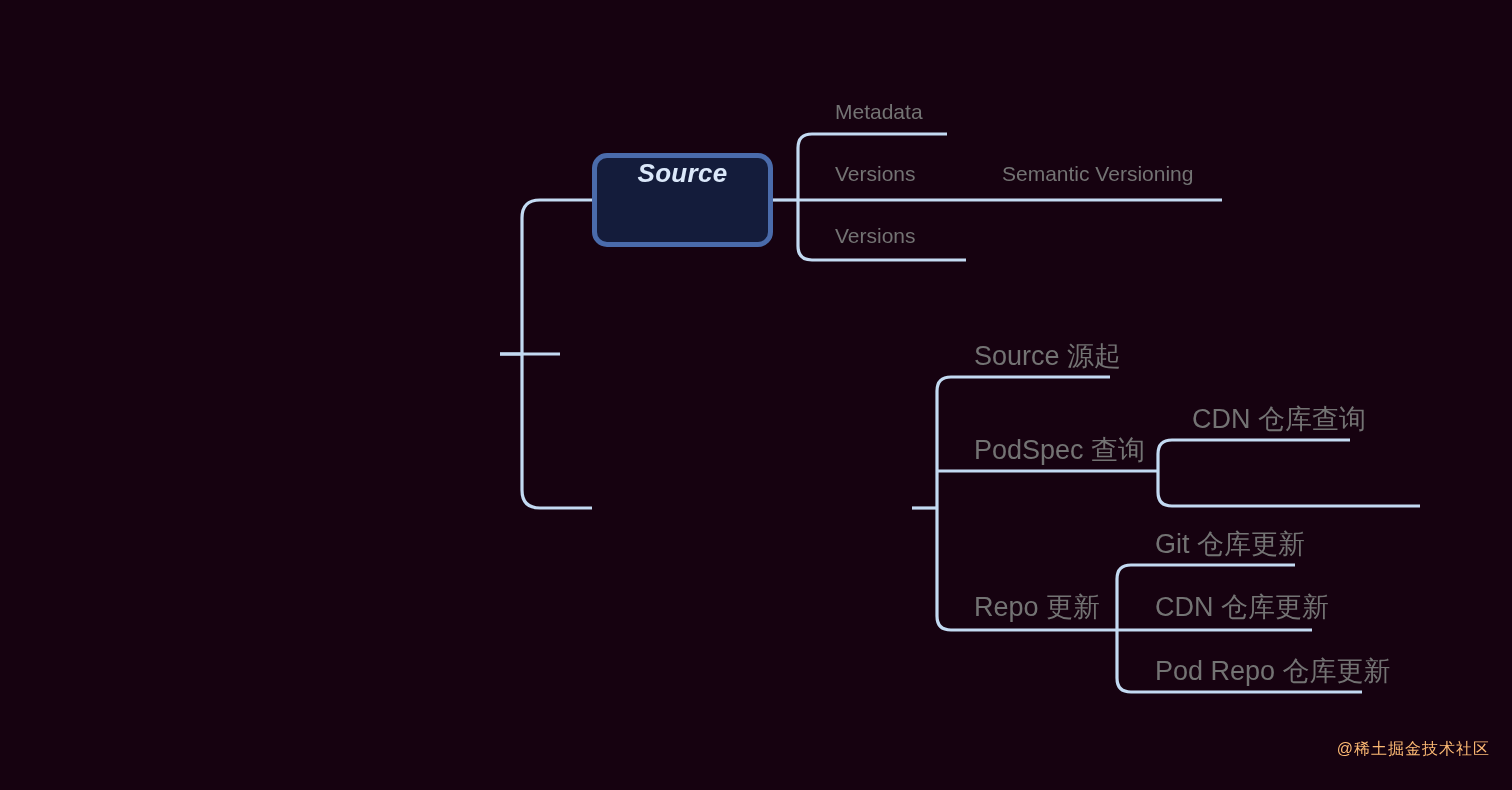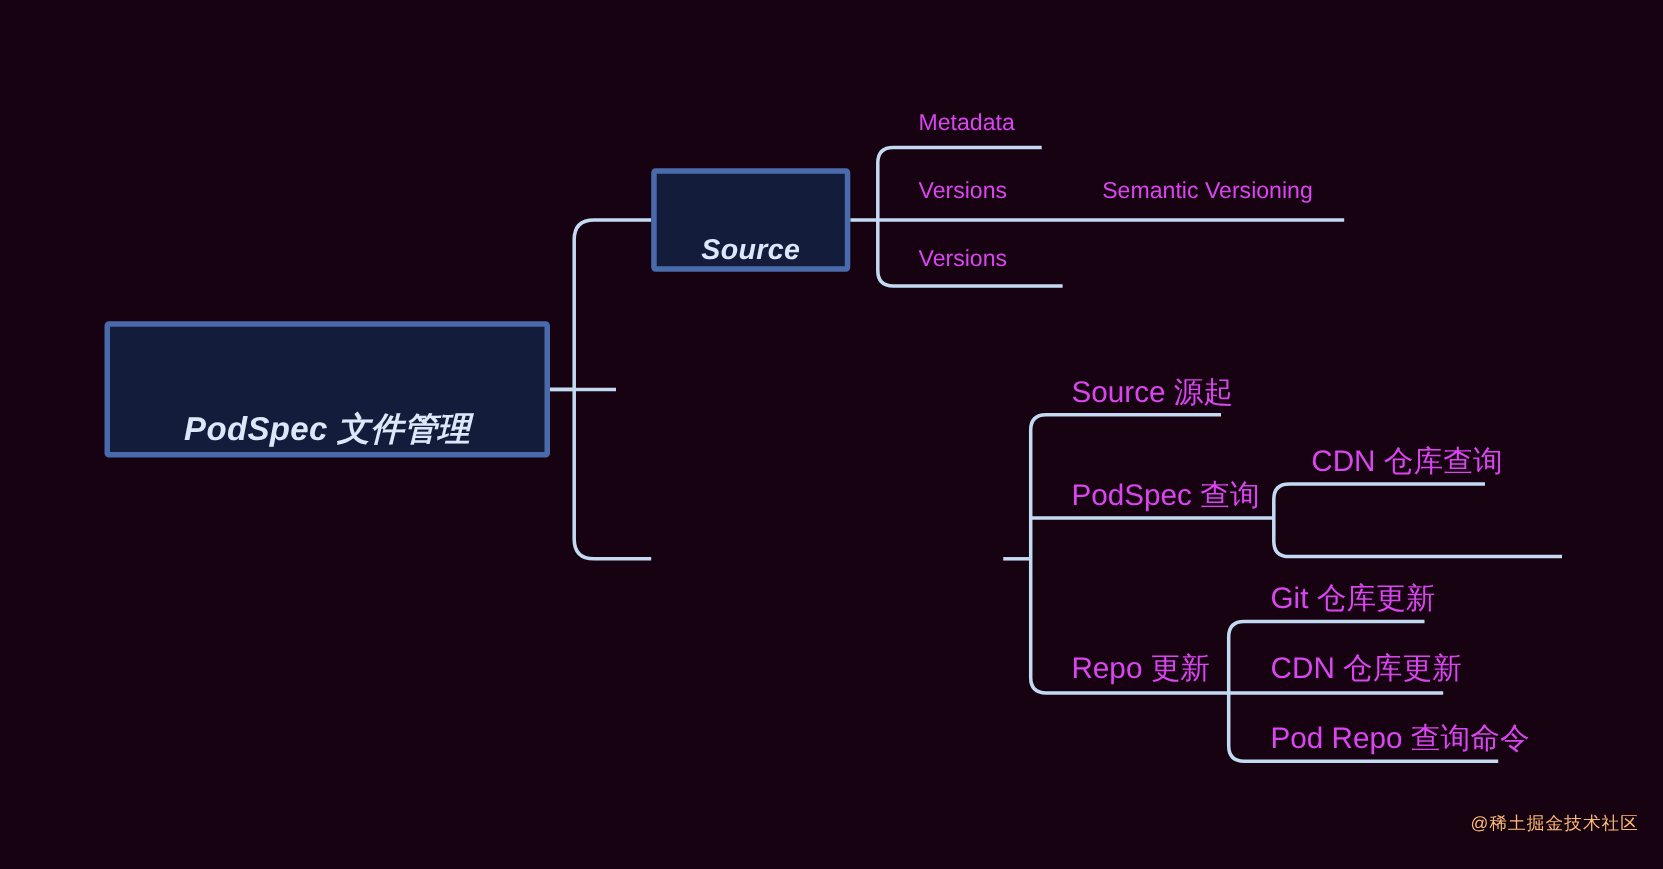--- a/index.html
+++ b/index.html
@@ -26,23 +26,23 @@
     width: 1512px;
     height: 790px;
     pointer-events: none;
   }
   
   .node {
     position: absolute;
     box-sizing: border-box;
     background: #141c3b;
     border: 5px solid #4a6bab;
-    border-radius: 4px;
+    border-radius: 15px;
     display: flex;
-    align-items: flex-end;
+    align-items: flex-start;
     justify-content: center;
     color: #dbe8fa;
     font-style: italic;
     font-weight: bold;
     letter-spacing: 0.3px;
     white-space: nowrap;
   }
   .node.root {
     left: 95px;
     top: 292px;
@@ -61,21 +61,21 @@
   }
   .node.srcmgr {
     left: 592px;
     top: 461px;
     width: 320px;
     height: 94px;
   }
   
   .label {
     position: absolute;
-    color: #d946ef;
+    color: #737373;
     white-space: nowrap;
     font-size: 21px;
     line-height: 1;
   }
   .label.big { font-size: 27px; }
   
   .watermark {
     position: absolute;
     right: 22px;
     bottom: 30px;
@@ -113,23 +113,20 @@
 
       <path d="M1350 440 H 1172 Q 1158 440 1158 454 V 492 Q 1158 506 1172 506 H 1420"></path>
 
       <path d="M1295 565 H 1131 Q 1117 565 1117 579 V 678 Q 1117 692 1131 692 H 1362"></path>
 
       <path d="M1117 630 H 1312"></path>
 
     </g>
   </svg>
 
-  <div class="node root">
-    <span>PodSpec 文件管理</span>
-  </div>
 
   <div class="node lvl1 src">
     <span>Source</span>
   </div>
 
 
   <div class="label" style="left:835px; top:101px;">Metadata</div>
 
   <div class="label" style="left:835px; top:163px;">Versions</div>
 
@@ -143,17 +140,17 @@
 
   <div class="label big" style="left:1192px; top:406px;">CDN 仓库查询</div>
 
 
   <div class="label big" style="left:974px; top:594px;">Repo 更新</div>
 
   <div class="label big" style="left:1155px; top:531px;">Git 仓库更新</div>
 
   <div class="label big" style="left:1155px; top:594px;">CDN 仓库更新</div>
 
-  <div class="label big" style="left:1155px; top:658px;">Pod Repo 查询命令</div>
+  <div class="label big" style="left:1155px; top:658px;">Pod Repo 仓库更新</div>
 
   <div class="watermark">@稀土掘金技术社区</div>
 
 </div>
 
 </body></html>

